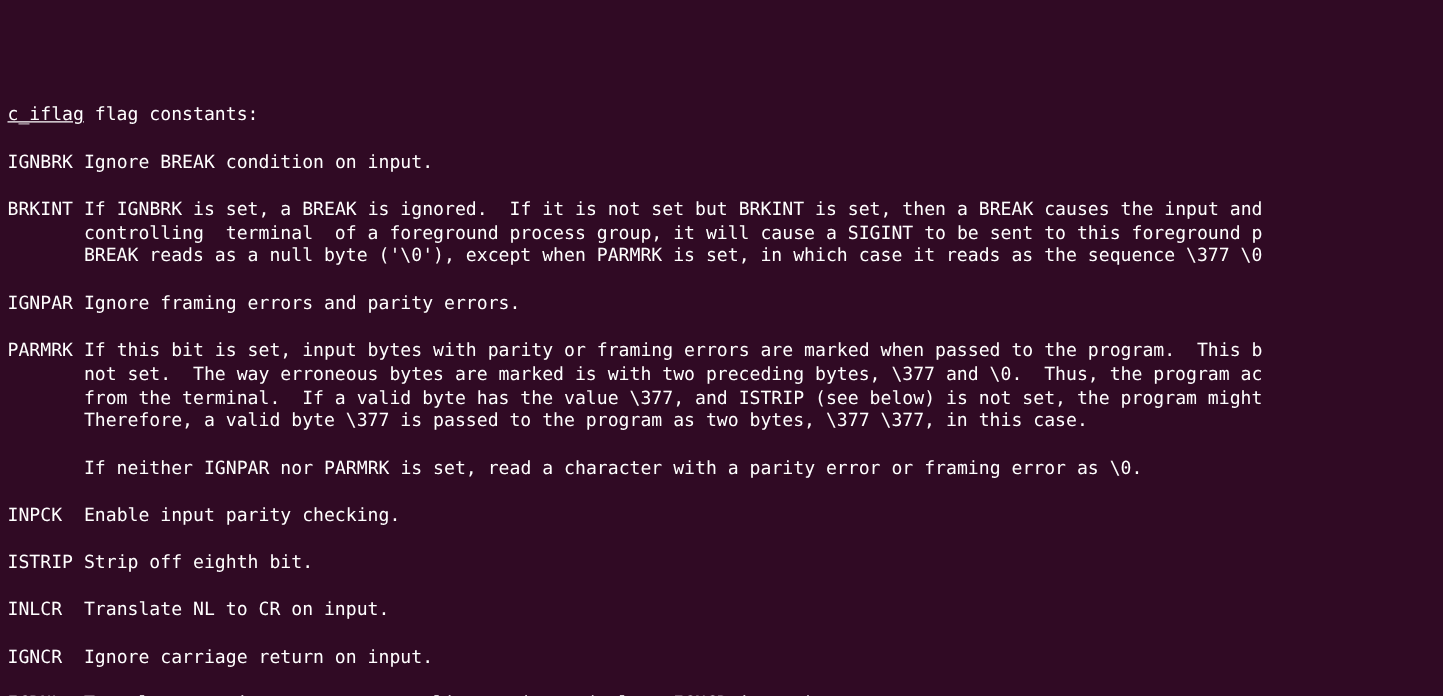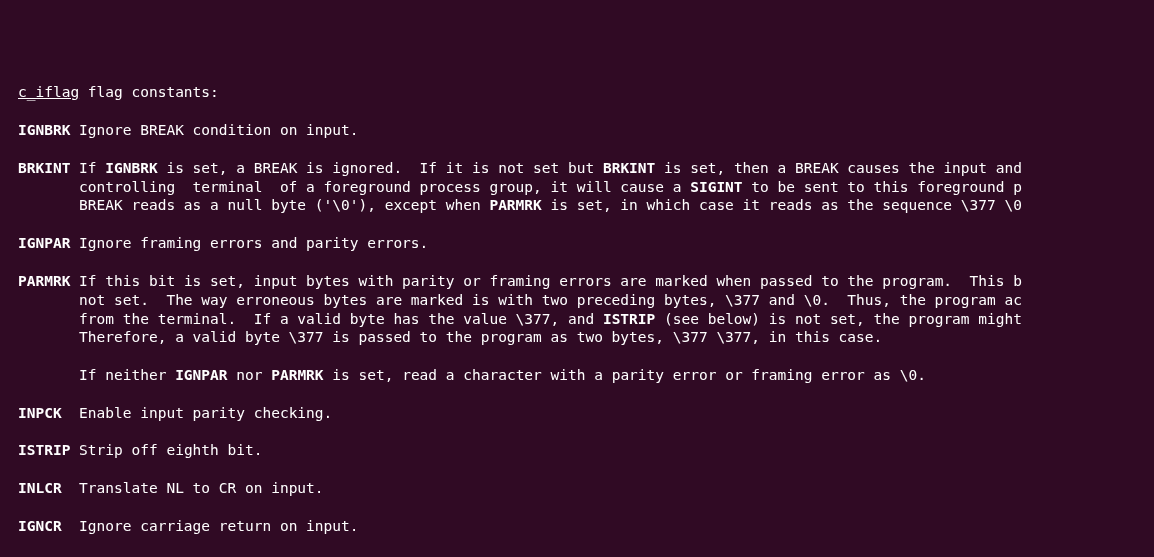--- a/index.html
+++ b/index.html
@@ -16,28 +16,27 @@
       padding: 8px 6px;
       white-space: pre;
       overflow-x: hidden;
       width: 1154px;
       height: 557px;
     }
     .underline {
       text-decoration: underline;
     }
     .bold {
-      font-weight: bold;
+      font-weight: normal;
     }
     #content {
       white-space: pre-wrap;
     }
     .line {
       white-space: pre;
-      margin-left: 12px;
     }
   </style>
 </head>
 <body>
 
 
 
 <div id="content"><div class="line"><span class="underline">c_iflag</span><span> flag constants:</span></div><div class="line">&nbsp;</div><div class="line"><span class="bold">IGNBRK</span><span> Ignore BREAK condition on input.</span></div><div class="line">&nbsp;</div><div class="line"><span class="bold">BRKINT</span><span> If </span><span class="bold">IGNBRK</span><span> is set, a BREAK is ignored.  If it is not set but </span><span class="bold">BRKINT</span><span> is set, then a BREAK causes the input and</span></div><div class="line"><span>       controlling  terminal  of a foreground process group, it will cause a </span><span class="bold">SIGINT</span><span> to be sent to this foreground p</span></div><div class="line"><span>       BREAK reads as a null byte ('\0'), except when </span><span class="bold">PARMRK</span><span> is set, in which case it reads as the sequence \377 \0</span></div><div class="line">&nbsp;</div><div class="line"><span class="bold">IGNPAR</span><span> Ignore framing errors and parity errors.</span></div><div class="line">&nbsp;</div><div class="line"><span class="bold">PARMRK</span><span> If this bit is set, input bytes with parity or framing errors are marked when passed to the program.  This b</span></div><div class="line"><span>       not set.  The way erroneous bytes are marked is with two preceding bytes, \377 and \0.  Thus, the program ac</span></div><div class="line"><span>       from the terminal.  If a valid byte has the value \377, and </span><span class="bold">ISTRIP</span><span> (see below) is not set, the program might</span></div><div class="line"><span>       Therefore, a valid byte \377 is passed to the program as two bytes, \377 \377, in this case.</span></div><div class="line">&nbsp;</div><div class="line"><span>       If neither </span><span class="bold">IGNPAR</span><span> nor </span><span class="bold">PARMRK</span><span> is set, read a character with a parity error or framing error as \0.</span></div><div class="line">&nbsp;</div><div class="line"><span class="bold">INPCK</span><span>  Enable input parity checking.</span></div><div class="line">&nbsp;</div><div class="line"><span class="bold">ISTRIP</span><span> Strip off eighth bit.</span></div><div class="line">&nbsp;</div><div class="line"><span class="bold">INLCR</span><span>  Translate NL to CR on input.</span></div><div class="line">&nbsp;</div><div class="line"><span class="bold">IGNCR</span><span>  Ignore carriage return on input.</span></div><div class="line">&nbsp;</div><div class="line"><span class="bold">ICRNL</span><span>  Translate carriage return to newline on input (unless </span><span class="bold">IGNCR</span><span> is set).</span></div></div>
 
 

